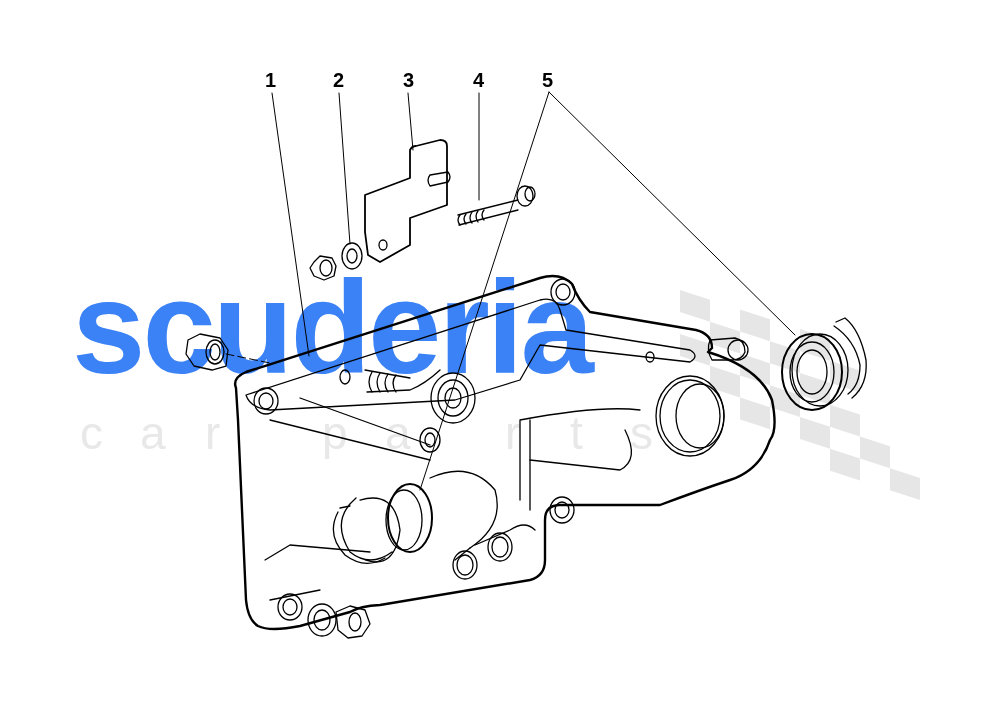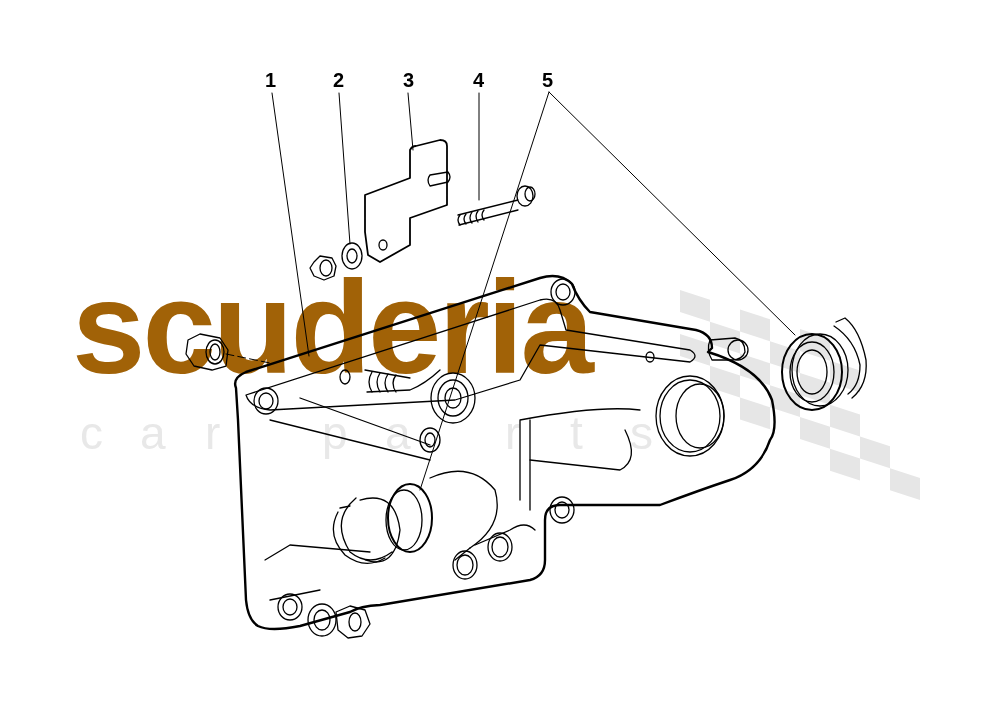--- a/index.html
+++ b/index.html
@@ -1,18 +1,18 @@
 <!DOCTYPE html>
 <html><head>
 <meta charset="utf-8">
 <style>
   html, body { margin:0; padding:0; background:#ffffff; }
   body { width:1000px; height:727px; position:relative; overflow:hidden; font-family:"Liberation Sans", sans-serif; }
   .stage { position:absolute; left:0; top:0; width:1000px; height:727px; }
-  .wm-main { position:absolute; left:72px; top:262px; font-family:"Liberation Sans", sans-serif; font-weight:bold; font-size:132px; letter-spacing:-3px; line-height:1; color:#a16207; white-space:nowrap; }
+  .wm-main { position:absolute; left:72px; top:262px; font-family:"Liberation Sans", sans-serif; font-weight:bold; font-size:132px; letter-spacing:-3px; line-height:1; color:#3b82f6; white-space:nowrap; }
   .wm-sub { position:absolute; top:410px; font-family:"Liberation Sans", sans-serif; font-size:46px; color:#e8e8e8; line-height:1; }
   .callout { position:absolute; font-family:"Liberation Sans", sans-serif; font-weight:bold; font-size:20px; color:#000; line-height:1; }
   svg.drawing { position:absolute; left:0; top:0; }
 </style>
 </head>
 <body>
 
 <div class="stage">
 
   <svg class="drawing" width="1000" height="727">

